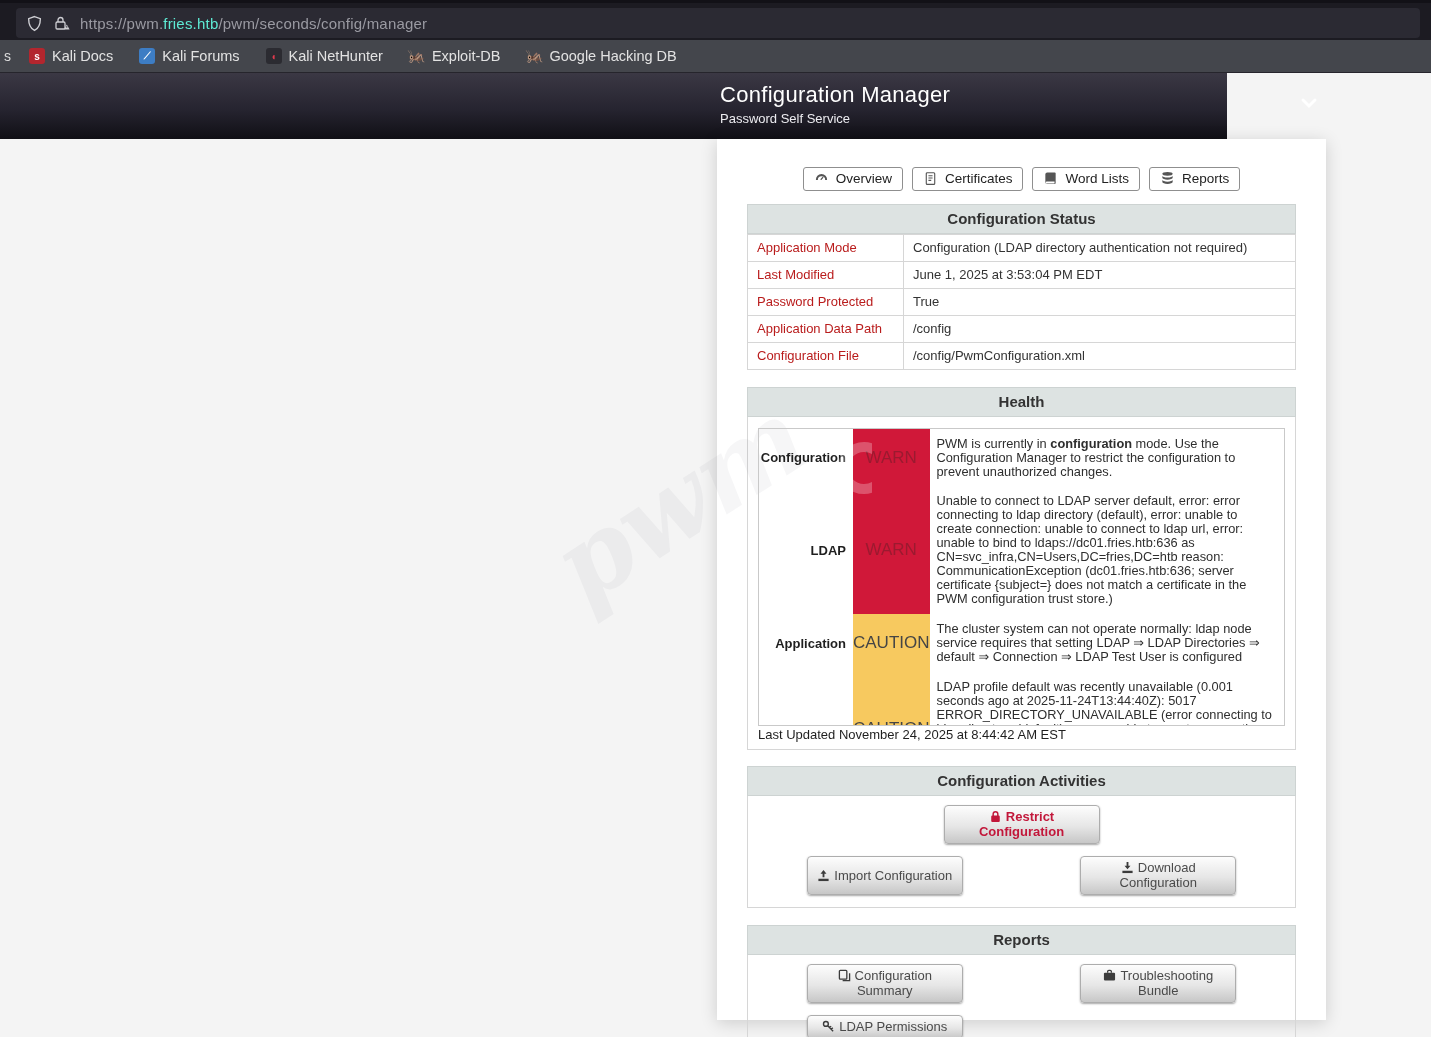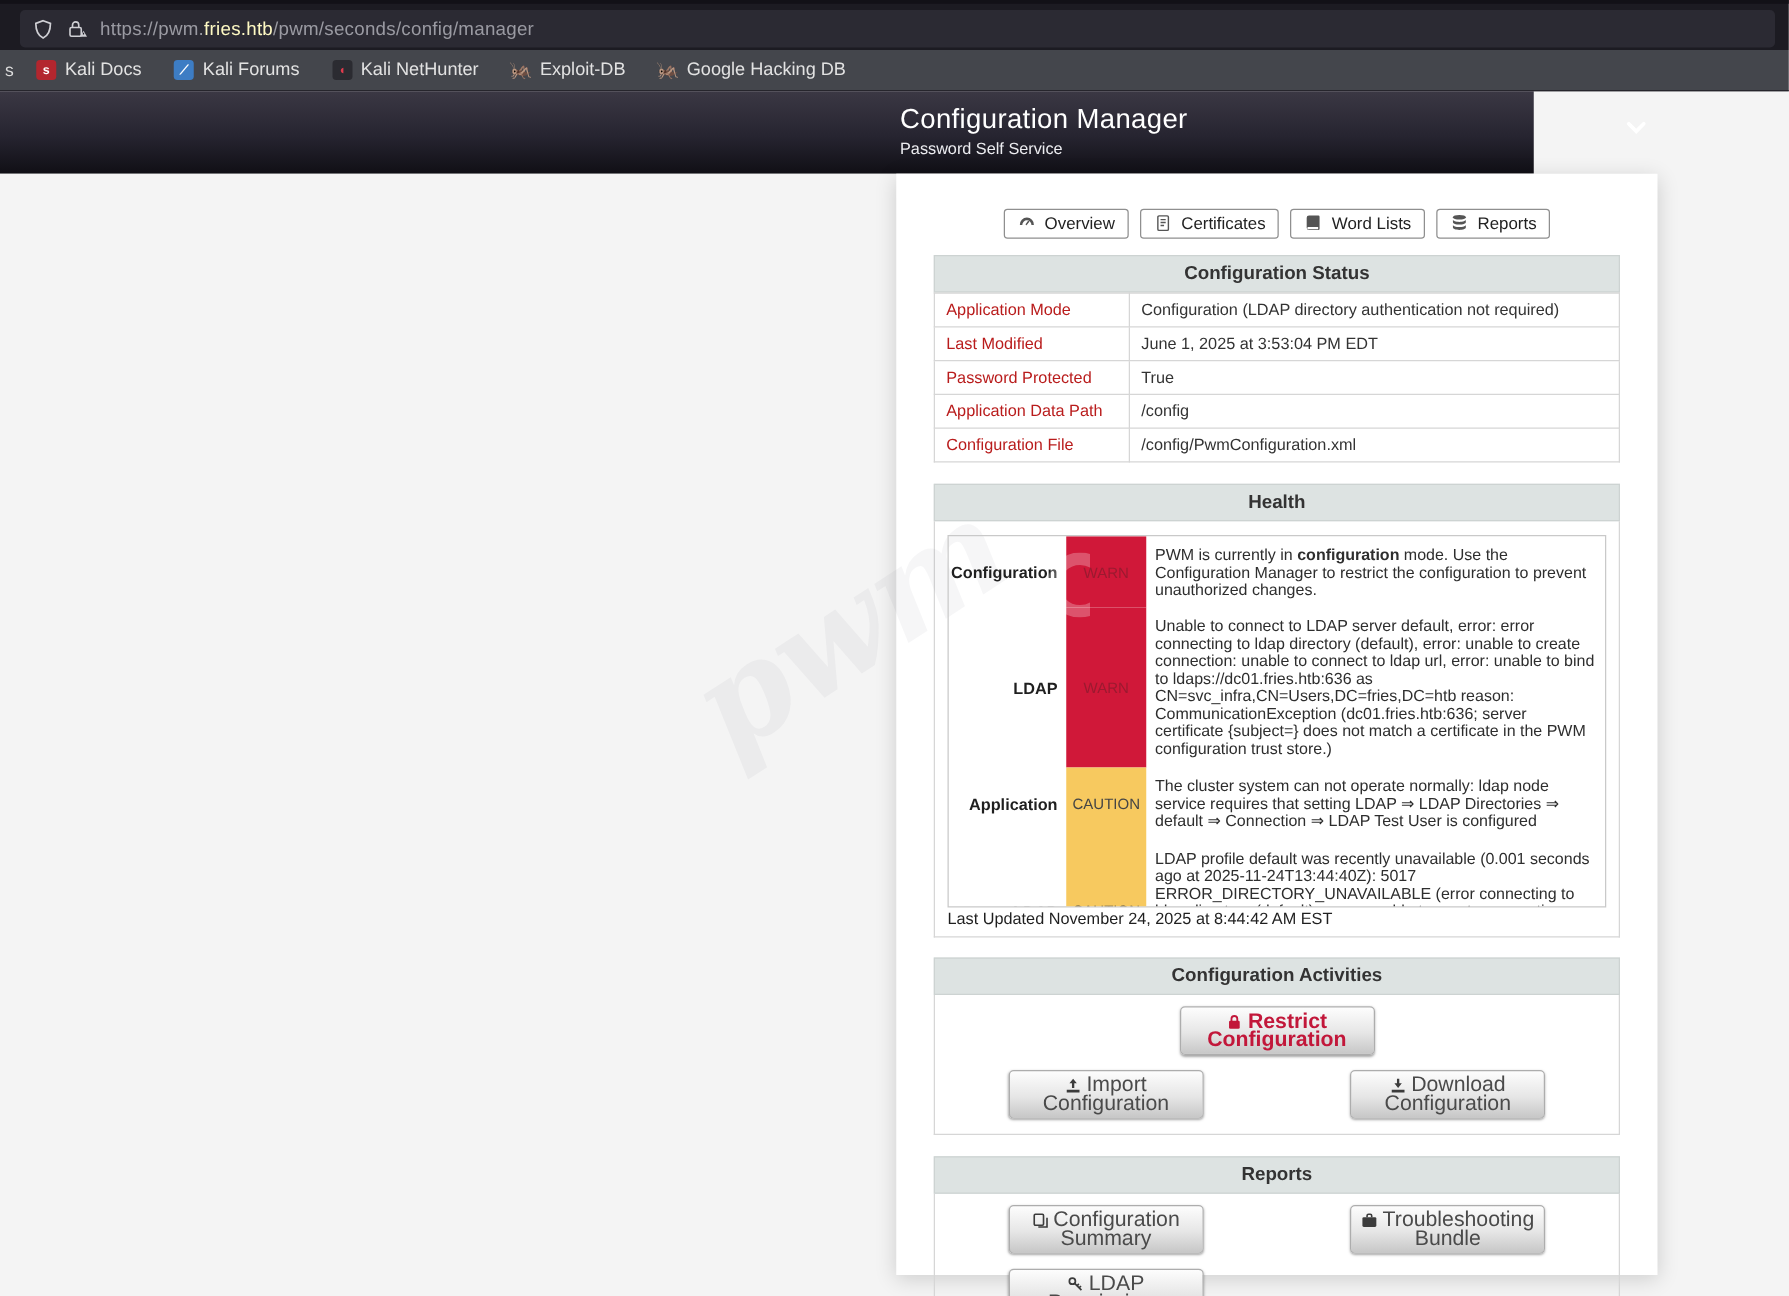--- a/index.html
+++ b/index.html
@@ -8,21 +8,21 @@
 
   
   .nav-bar { position:absolute; top:0; left:0; width:1431px; height:40px;
     background:#1c1b22; border-top:3px solid #121117; }
   .url-bar { position:absolute; top:5px; left:16px; width:1404px; height:30px;
     background:#2b2a33; border-radius:4px; display:flex; align-items:center;
     padding:0 10px; gap:10px; }
   .chrome-icon { width:17px; height:17px; color:#cfcfd4; flex:0 0 auto; }
   .url-text { font-size:15px; color:#989festival0a1; white-space:nowrap; letter-spacing:.2px; }
   .url-text .dim { color:#9a9aa2; }
-  .url-text .host { color:#fef9c3; }
+  .url-text .host { color:#5eead4; }
 
   .bookmarks-bar { position:absolute; top:40px; left:0; width:1431px; height:33px;
     background:#44464c; display:flex; align-items:center; gap:26px;
     padding-left:4px; border-bottom:1px solid #26252c; }
   .bm-overflow { color:#dcdcdc; font-size:14px; margin-right:-8px; }
   .bm-item { display:flex; align-items:center; gap:7px; color:#e2e2e2;
     font-size:14.5px; cursor:default; }
   .bm-ico { width:16px; height:16px; border-radius:3px; display:flex;
     align-items:center; justify-content:center; font-size:10px; color:#fff;
     flex:0 0 auto; font-weight:bold; }
@@ -63,39 +63,39 @@
   .status-table td { border:1px solid #d6d6d6; padding:5px 9px 6px; }
   .status-table td.lbl { width:156px; color:#b91c1c; }
 
   .health-wrap { border:1px solid #d6d6d6; border-top:none; padding:11px 10px 3px; }
   .health-scroll { border:1px solid #c9c9c9; height:298px; overflow:hidden;
     position:relative; }
   .health-table { width:100%; border-collapse:collapse; font-size:12.8px; color:#2e2e2e; }
   .health-table td { vertical-align:middle; }
   td.h-topic { width:94px; text-align:right; font-weight:bold; font-size:13px;
     color:#1f1f1f; padding-right:7px; }
-  td.h-status { width:64px; text-align:center; font-size:12px; }
+  td.h-status { width:76px; text-align:center; font-size:17px; }
   td.h-status.warn { background:#d01839; color:#9b1a30; }
   td.h-status.caution { background:#f7c95f; color:#454545; }
   td.h-msg { padding:8px 8px 8px 7px; line-height:14px; }
   .h-row-1 td.h-msg { line-height:13.8px; }
   .logo-ring { position:absolute; left:79px; top:13px; width:52px; height:52px;
     border:10px solid rgba(255,255,255,.26); border-radius:50%; z-index:2;
     clip-path:inset(0 18px 0 0); pointer-events:none; }
   .last-updated { text-align:left; font-size:13px; color:#1f1f1f;
     margin:1px 0 4px; position:relative; z-index:3; background:transparent; }
 
   .box { border:1px solid #d6d6d6; border-top:none; padding:9px 0 12px; }
   .btn-row-center { display:flex; justify-content:center; }
   .btn-grid { display:grid; grid-template-columns:1fr 1fr; justify-items:center;
     row-gap:12px; margin-top:12px; }
   .btn-grid.first { margin-top:0; }
   .pwm-btn { width:156px; border:1px solid #adadad; border-radius:4px;
     background:linear-gradient(180deg,#fdfdfd 0%,#e6e6e6 55%,#c7c7c7 100%);
-    box-shadow:0 1px 2px rgba(0,0,0,.35); font-size:17px; color:#4a4a4a;
+    box-shadow:0 1px 2px rgba(0,0,0,.35); font-size:13px; color:#4a4a4a;
     padding:3px 6px 4px; text-align:center; line-height:15px; cursor:pointer;
     font-family:"Liberation Sans", sans-serif; }
   .pwm-btn .b-ico { display:inline-block; width:13px; height:13px;
     vertical-align:-2px; margin-right:4px; color:#3c3c3c; }
   .pwm-btn.danger { color:#c2173a; font-weight:bold; }
   .pwm-btn.danger .b-ico { color:#c2173a; }
   .spacer-sm { height:16px; }
   .spacer-md { height:17px; }
 </style>
 </head>

